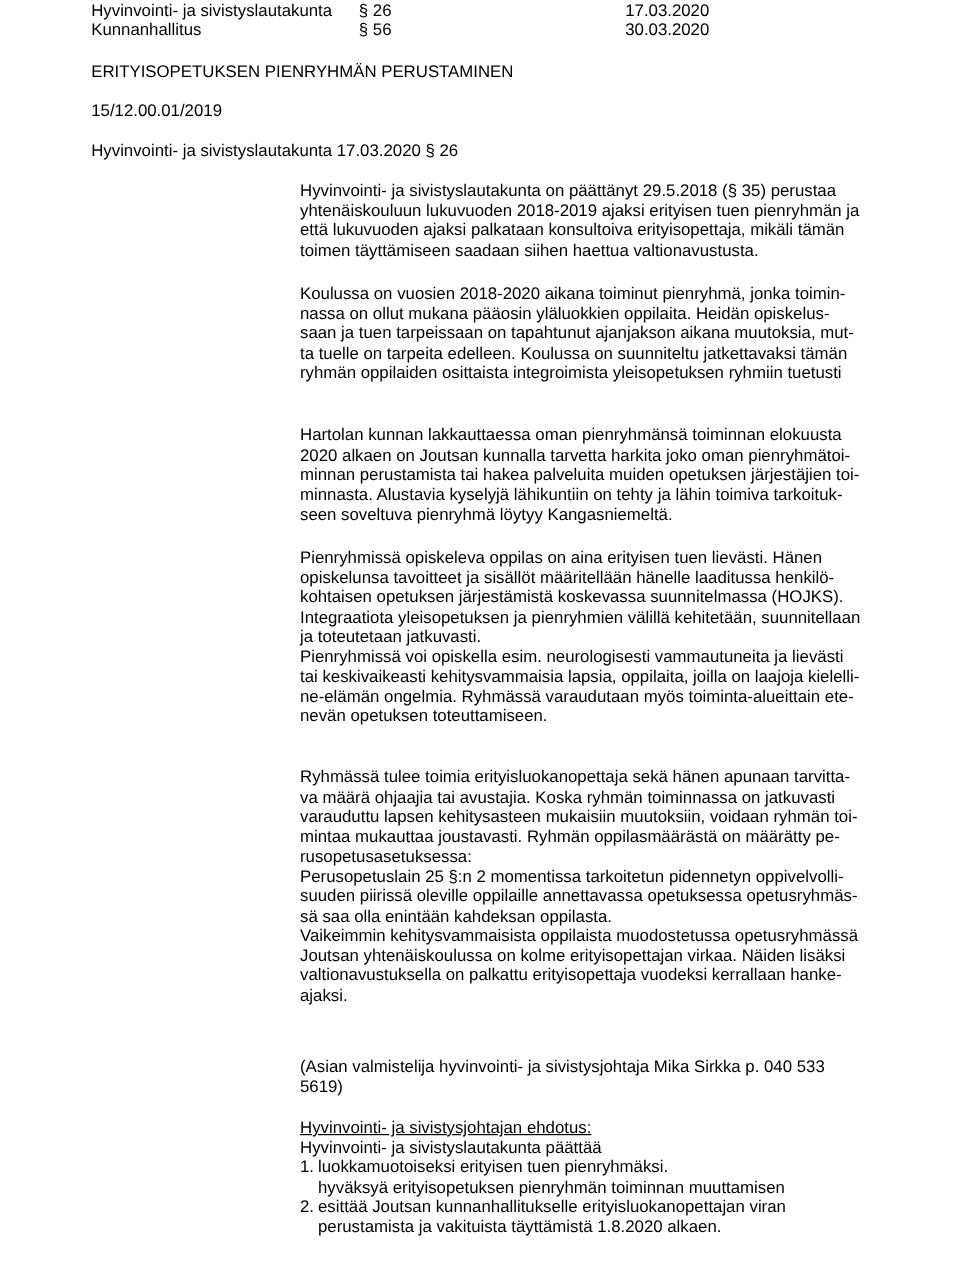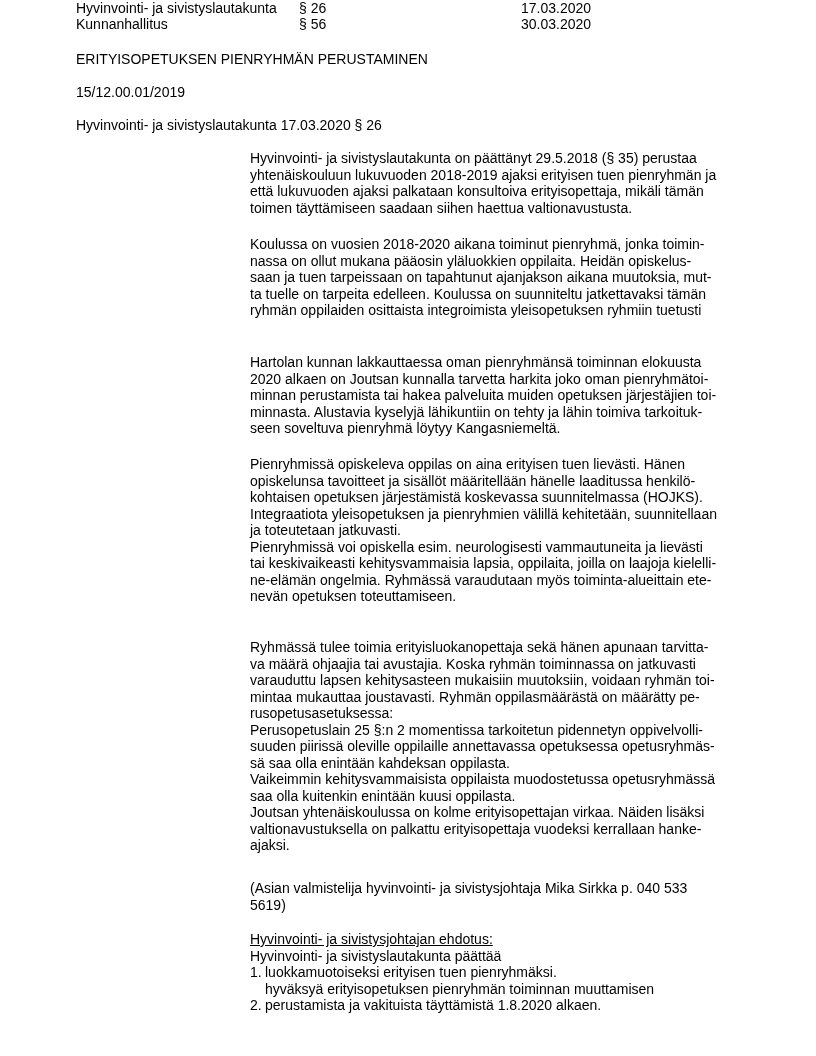--- a/index.html
+++ b/index.html
@@ -80,21 +80,20 @@
   <div class="para" id="p4">
       <p>Ryhmässä tulee toimia erityisluokanopettaja sekä hänen apunaan tarvitta-</p>
       <p>va määrä ohjaajia tai avustajia. Koska ryhmän toiminnassa on jatkuvasti</p>
       <p>varauduttu lapsen kehitysasteen mukaisiin muutoksiin, voidaan ryhmän toi-</p>
       <p>mintaa mukauttaa joustavasti. Ryhmän oppilasmäärästä on määrätty pe-</p>
       <p>rusopetusasetuksessa:</p>
       <p>Perusopetuslain 25 §:n 2 momentissa tarkoitetun pidennetyn oppivelvolli-</p>
       <p>suuden piirissä oleville oppilaille annettavassa opetuksessa opetusryhmäs-</p>
       <p>sä saa olla enintään kahdeksan oppilasta.</p>
       <p>Vaikeimmin kehitysvammaisista oppilaista muodostetussa opetusryhmässä</p>
-      <p>saa olla kuitenkin enintään kuusi oppilasta.</p>
       <p>Joutsan yhtenäiskoulussa on kolme erityisopettajan virkaa. Näiden lisäksi</p>
       <p>valtionavustuksella on palkattu erityisopettaja vuodeksi kerrallaan hanke-</p>
       <p>ajaksi.</p>
     </div>
 </div>
 <div class="body" style="top:880px;">
   <div class="para" id="p5">
       <p>(Asian valmistelija hyvinvointi- ja sivistysjohtaja Mika Sirkka p. 040 533</p>
       <p>5619)</p>
     </div>
@@ -103,15 +102,16 @@
 <div class="body" style="top:931px;">
   <div class="u">Hyvinvointi- ja sivistysjohtajan ehdotus:</div>
   <div>Hyvinvointi- ja sivistyslautakunta päättää</div>
   <div class="li">
     <span class="num">1.</span>
     <div>luokkamuotoiseksi erityisen tuen pienryhmäksi.</div>
     <div>hyväksyä erityisopetuksen pienryhmän toiminnan muuttamisen</div>
   </div>
   <div class="li">
     <span class="num">2.</span>
+    <div>esittää Joutsan kunnanhallitukselle erityisluokanopettajan viran</div>
     <div>perustamista ja vakituista täyttämistä 1.8.2020 alkaen.</div>
   </div>
 </div>
 
 </body></html>

